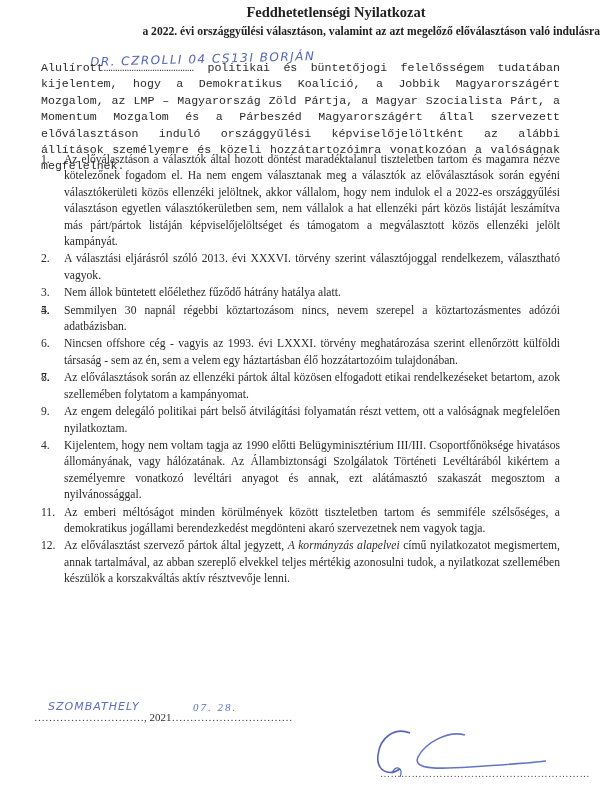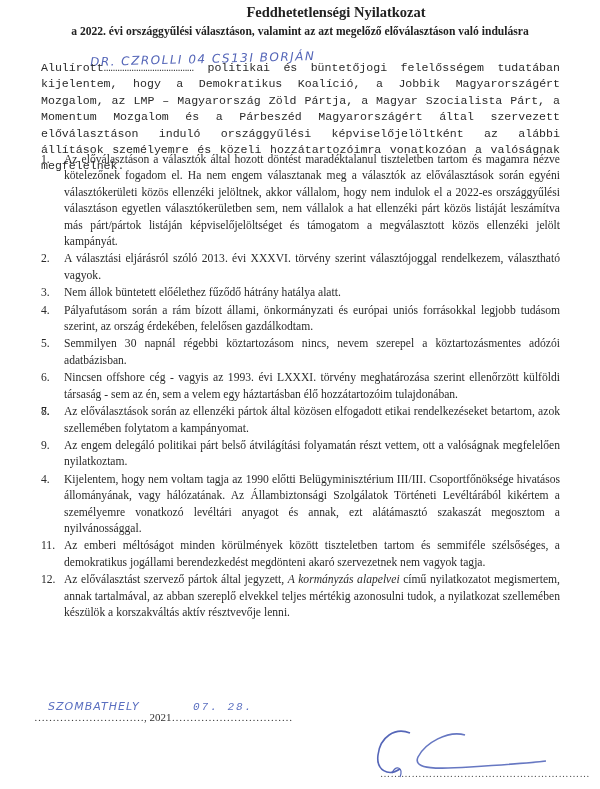--- a/index.html
+++ b/index.html
@@ -7,21 +7,21 @@
       width: 600px; height: 789px; overflow: hidden; position: relative;
       font-family: "Liberation Serif", "DejaVu Serif", serif;
       color: #2a2a2a;
     }
     .page { position: absolute; left: 0; top: 0; width: 600px; height: 789px; background: #fff; }
     .title {
       position: absolute; left: 0; width: 600px; top: 4px; text-align: center;
       font-weight: bold; font-size: 14.5px; color: #222; padding-left: 36px;
     }
     .subtitle {
-      position: absolute; left: 0; width: 600px; top: 25px; text-align: center;
+      position: absolute; left: 0; width: 600px; top: 25px; text-align: right;
       font-weight: bold; font-size: 11.6px; color: #222;
     }
     .intro {
       position: absolute; left: 41px; width: 519px; top: 60px;
       font-size: 11.6px; line-height: 16.4px; text-align: justify; font-family: Liberation Mono, monospace;
     }
     .dots { letter-spacing: 0px; color: #333; }
     .hw-name {
       position: absolute; left: 90px; top: 52px; font-family: "DejaVu Sans", sans-serif;
       font-style: italic; color: #5566b8; font-size: 12px; letter-spacing: 1.5px;
@@ -35,21 +35,21 @@
     ol.stmts li .num { position: absolute; left: 0; top: 0; }
     .ital { font-style: italic; }
     .place-line {
       position: absolute; left: 34px; top: 711px; font-size: 11px; color: #333;
     }
     .hw-place {
       position: absolute; left: 48px; top: 700px; font-family: "DejaVu Sans", sans-serif;
       color: #5a6fc0; font-size: 11px; letter-spacing: 1px; font-style: italic;
     }
     .hw-date {
-      position: absolute; left: 193px; top: 701px; font-family: Liberation Mono, monospace;
+      position: absolute; left: 193px; top: 701px; font-family: Liberation Serif, serif;
       color: #5a6fc0; font-size: 11px; letter-spacing: 2px; font-style: italic;
     }
     .sig-dots {
       position: absolute; left: 380px; top: 768px; font-size: 10px; color: #444; letter-spacing: 0.5px;
     }
     .signature { position: absolute; left: 370px; top: 725px; width: 230px; height: 55px; }
   </style>
 </head>
 <body>
 
@@ -62,21 +62,21 @@
 
   <div class="intro">
     <span>Alulírott</span><span class="dots">…………………………………</span>
     <span>politikai és büntetőjogi felelősségem tudatában kijelentem, hogy a Demokratikus Koalíció, a Jobbik Magyarországért Mozgalom, az LMP – Magyarország Zöld Pártja, a Magyar Szocialista Párt, a Momentum Mozgalom és a Párbeszéd Magyarországért által szervezett előválasztáson induló országgyűlési képviselőjelöltként az alábbi állítások személyemre és közeli hozzátartozóimra vonatkozóan a valóságnak megfelelnek.</span>
   </div>
 
   <ol class="stmts">
     <li><span class="num">1.</span><span>Az előválasztáson a választók által hozott döntést maradéktalanul tiszteletben tartom és magamra nézve kötelezőnek fogadom el. Ha nem engem választanak meg a választók az előválasztások során egyéni választókerületi közös ellenzéki jelöltnek, akkor vállalom, hogy nem indulok el a 2022-es országgyűlési választáson egyetlen választókerületben sem, nem vállalok a hat ellenzéki párt közös listáját leszámítva más párt/pártok listáján képviselőjelöltséget és támogatom a megválasztott közös ellenzéki jelölt kampányát.</span></li>
     <li style="margin-top:1px"><span class="num">2.</span><span>A választási eljárásról szóló 2013. évi XXXVI. törvény szerint választójoggal rendelkezem, választható vagyok.</span></li>
     <li><span class="num">3.</span><span>Nem állok büntetett előélethez fűződő hátrány hatálya alatt.</span></li>
-    <li><span class="num">4.</span><span>Pályafutásom során a rám bízott állami, önkormányzati és európai uniós forrásokkal legjobb tudásom szerint, az ország érdekében, felelősen gazdálkodtam.</span></li>
+    <li><span class="num">4.</span></li>
     <li><span class="num">5.</span><span>Semmilyen 30 napnál régebbi köztartozásom nincs, nevem szerepel a köztartozásmentes adózói adatbázisban.</span></li>
     <li><span class="num">6.</span><span>Nincsen offshore cég - vagyis az 1993. évi LXXXI. törvény meghatározása szerint ellenőrzött külföldi társaság - sem az én, sem a velem egy háztartásban élő hozzátartozóim tulajdonában.</span></li>
     <li><span class="num">7.</span></li>
     <li><span class="num">8.</span><span>Az előválasztások során az ellenzéki pártok által közösen elfogadott etikai rendelkezéseket betartom, azok szellemében folytatom a kampányomat.</span></li>
     <li><span class="num">9.</span><span>Az engem delegáló politikai párt belső átvilágítási folyamatán részt vettem, ott a valóságnak megfelelően nyilatkoztam.</span></li>
     <li><span class="num">4.</span><span>Kijelentem, hogy nem voltam tagja az 1990 előtti Belügyminisztérium III/III. Csoportfőnöksége hivatásos állományának, vagy hálózatának. Az Állambiztonsági Szolgálatok Történeti Levéltárából kikértem a személyemre vonatkozó levéltári anyagot és annak, ezt alátámasztó szakaszát megosztom a nyilvánossággal.</span></li>
     <li><span class="num">11.</span><span>Az emberi méltóságot minden körülmények között tiszteletben tartom és semmiféle szélsőséges, a demokratikus jogállami berendezkedést megdönteni akaró szervezetnek nem vagyok tagja.</span></li>
     <li><span class="num">12.</span><span>Az előválasztást szervező pártok által jegyzett, </span><span class="ital">A kormányzás alapelvei</span><span> című nyilatkozatot megismertem, annak tartalmával, az abban szereplő elvekkel teljes mértékig azonosulni tudok, a nyilatkozat szellemében készülök a korszakváltás aktív résztvevője lenni.</span></li>
   </ol>
 

